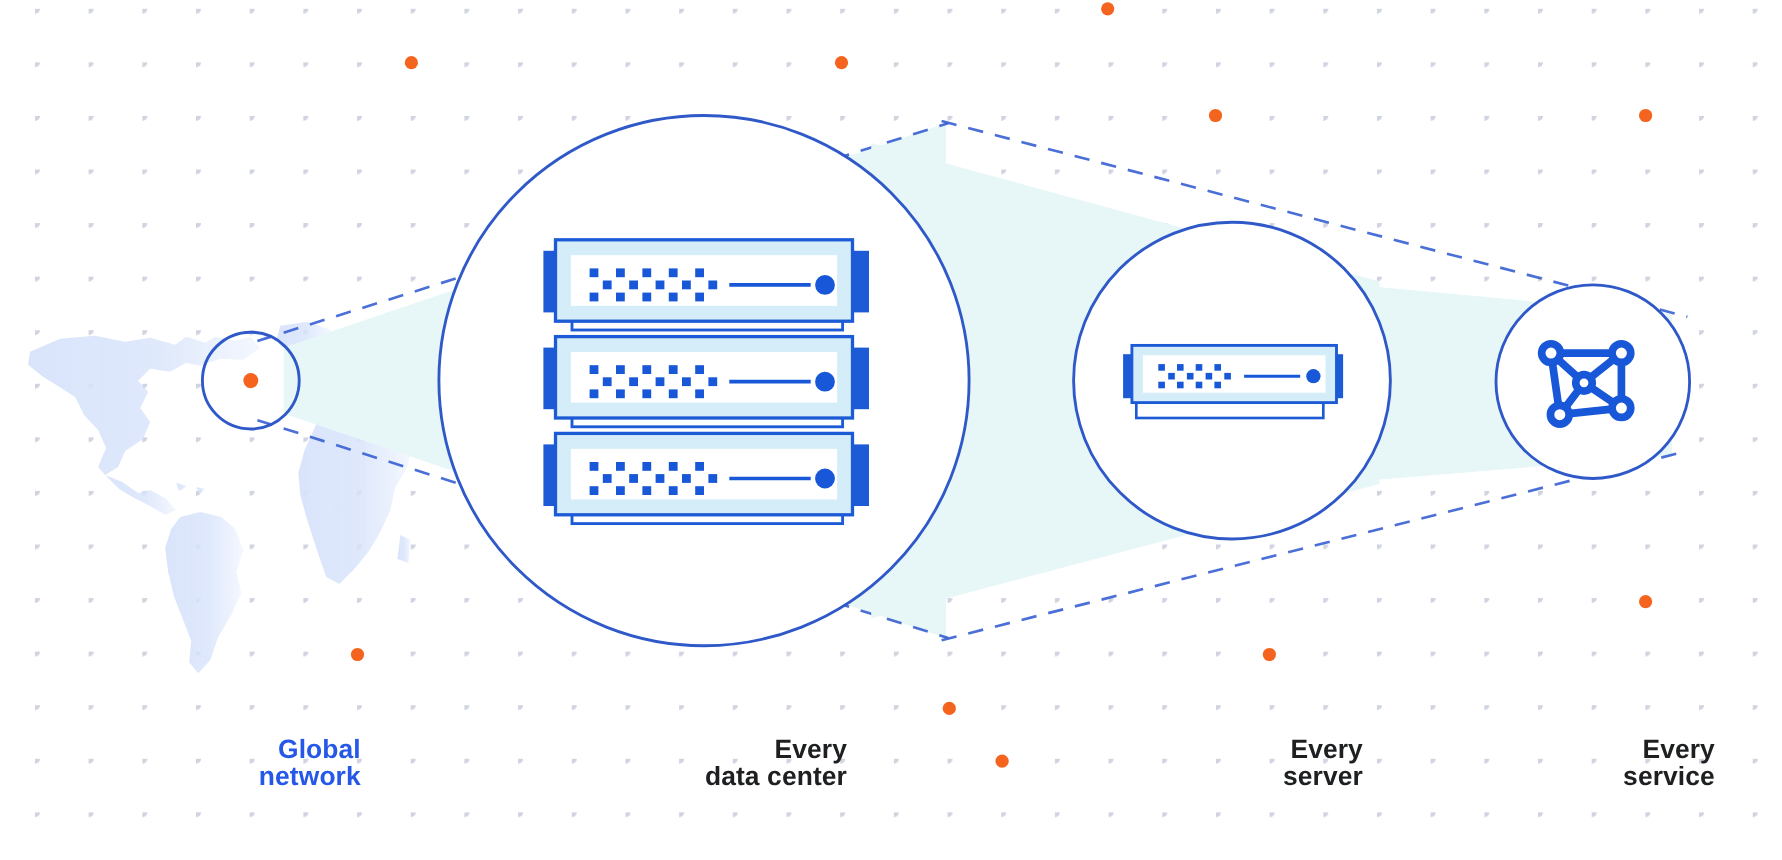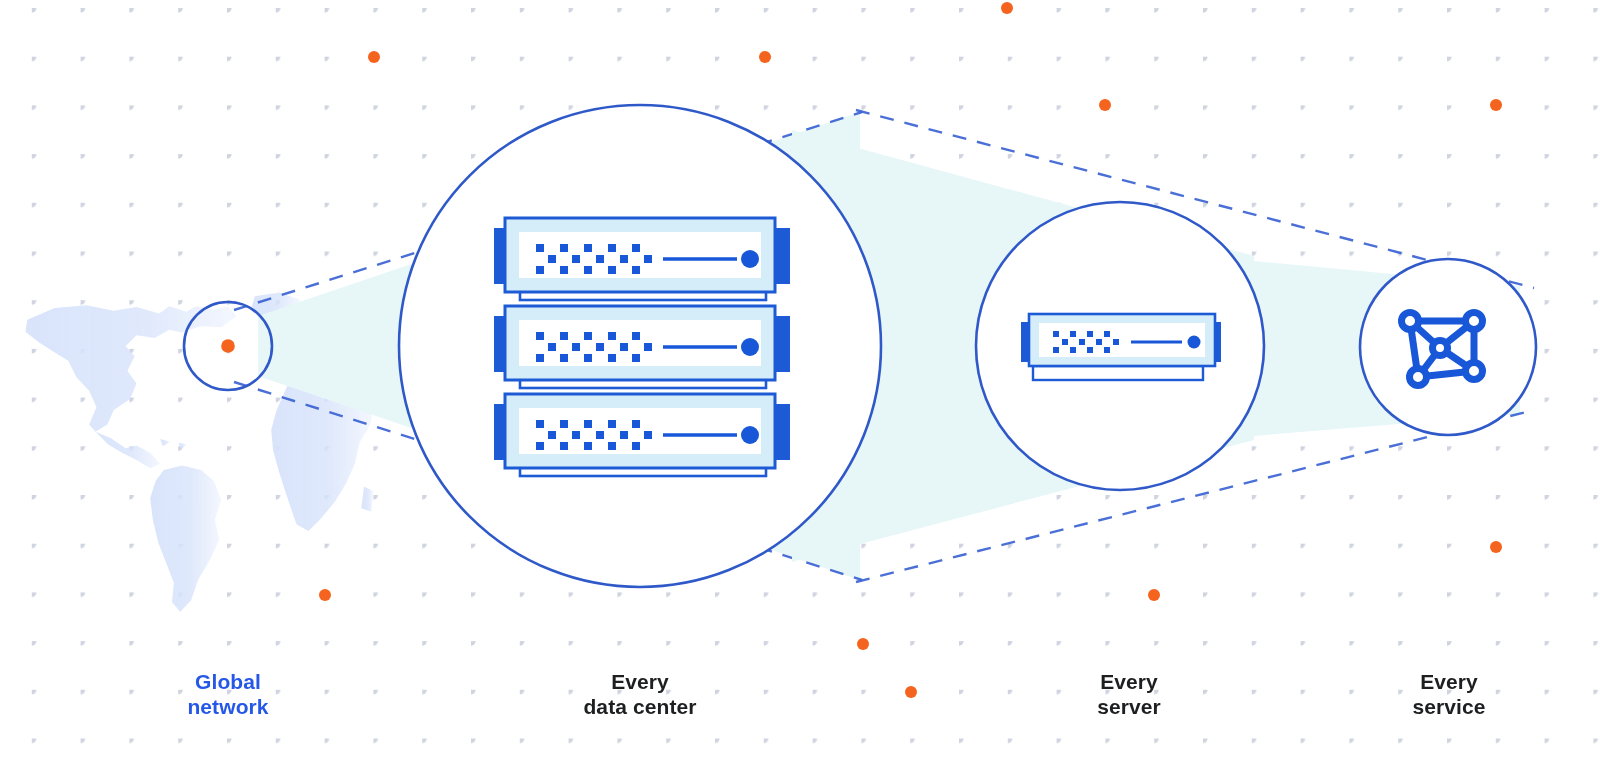--- a/index.html
+++ b/index.html
@@ -7,22 +7,22 @@
     width:1620px;height:782px;
     background:#ffffff;
     font-family:"Liberation Sans", sans-serif;
     overflow:hidden;
     position:relative;
   }
   #stage{position:absolute;inset:0;width:1620px;height:782px;}
   svg.layer{position:absolute;left:0;top:0;width:1620px;height:782px;display:block;}
   .lbl{
     position:absolute;
-    text-align:center;
-    font-size:21px;
+    text-align:right;
+    font-size:24px;
     line-height:25px;
     font-weight:700;
     color:#1d1f20;
     white-space:pre-line;
     letter-spacing:.1px;
   }
   .lbl.accent{color:#2558e8;}
 </style>
 </head>
 <body>

